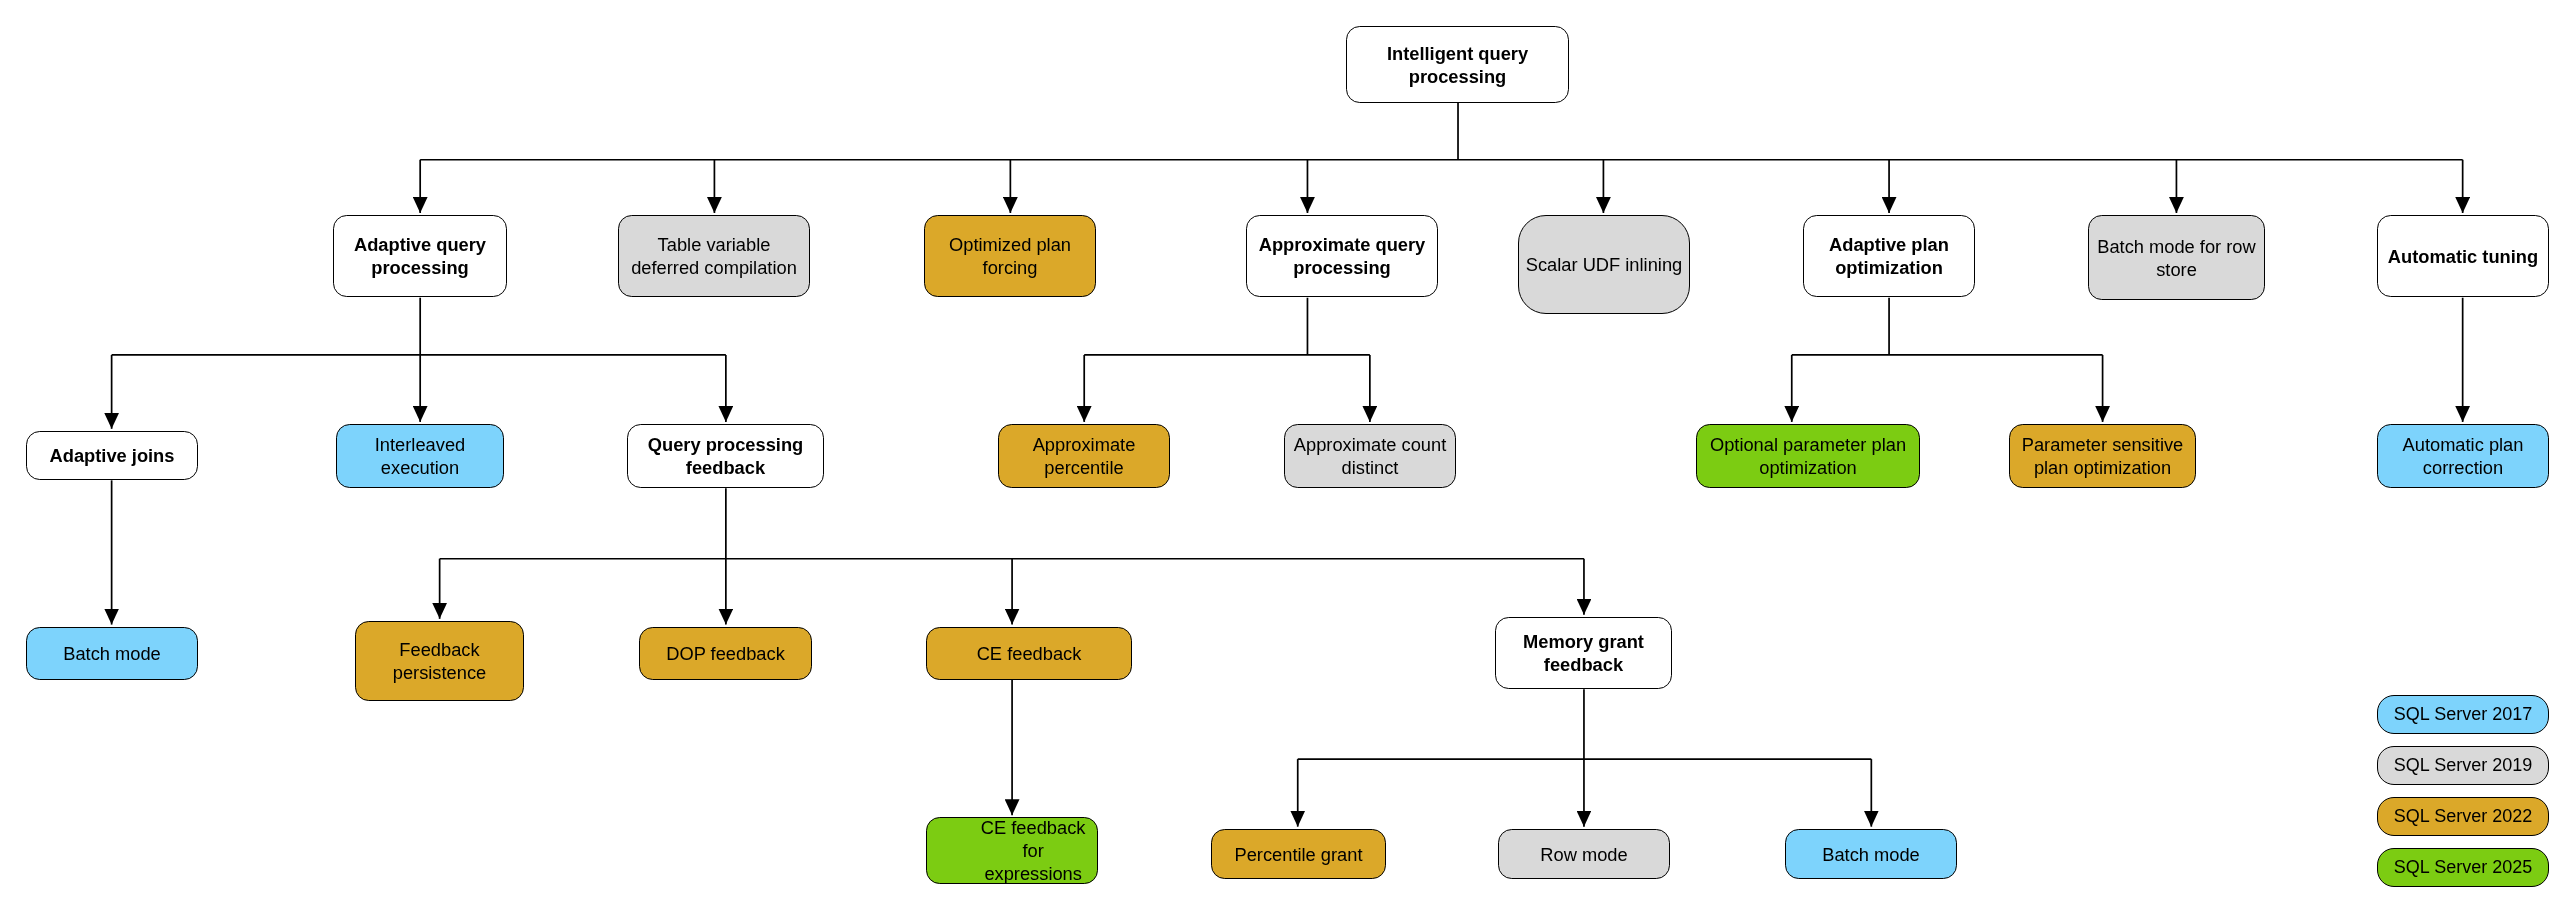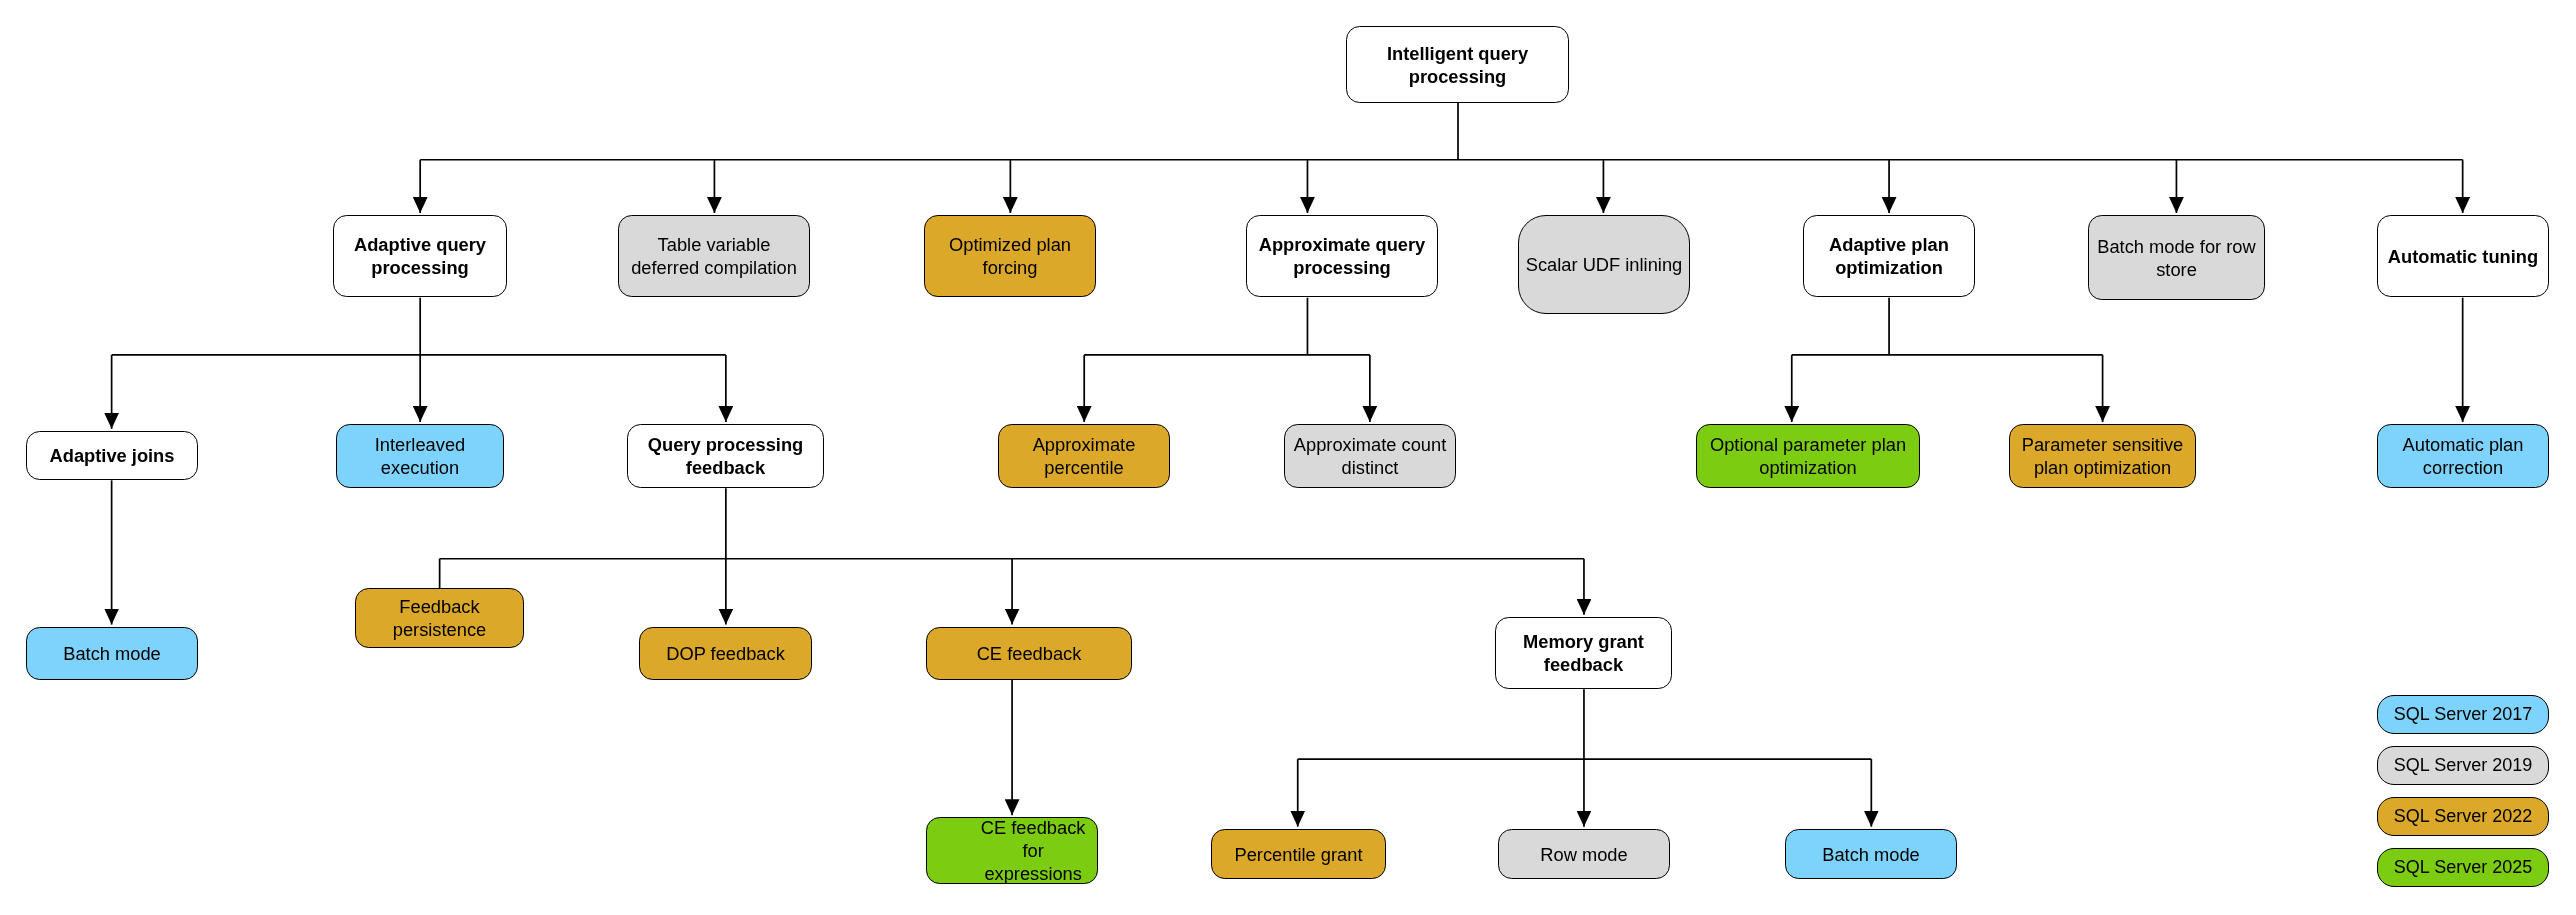--- a/index.html
+++ b/index.html
@@ -99,21 +99,21 @@
 <div class="node branch fill-white" style="left:26px;top:431px;width:172px;height:49px;">Adaptive joins</div>
 <div class="node fill-blue" style="left:336px;top:424px;width:168px;height:64px;">Interleaved execution</div>
 <div class="node branch fill-white" style="left:627px;top:424px;width:197px;height:64px;">Query processing feedback</div>
 <div class="node fill-gold" style="left:998px;top:424px;width:172px;height:64px;">Approximate percentile</div>
 <div class="node fill-gray" style="left:1284px;top:424px;width:172px;height:64px;">Approximate count distinct</div>
 <div class="node fill-green" style="left:1696px;top:424px;width:224px;height:64px;">Optional parameter plan optimization</div>
 <div class="node fill-gold" style="left:2009px;top:424px;width:187px;height:64px;">Parameter sensitive plan optimization</div>
 <div class="node fill-blue" style="left:2377px;top:424px;width:172px;height:64px;">Automatic plan correction</div>
 
 <div class="node fill-blue" style="left:26px;top:627px;width:172px;height:53px;">Batch mode</div>
-<div class="node fill-gold" style="left:355px;top:588px;width:169px;height:60px;">Feedback persistence</div>
+<div class="node fill-gold" style="left:355px;top:621px;width:169px;height:80px;">Feedback persistence</div>
 <div class="node fill-gold" style="left:639px;top:627px;width:173px;height:53px;">DOP feedback</div>
 <div class="node fill-gold" style="left:926px;top:627px;width:206px;height:53px;">CE feedback</div>
 <div class="node branch fill-white" style="left:1495px;top:617px;width:177px;height:72px;">Memory grant feedback</div>
 
 <div class="node fill-green" style="left:926px;top:817px;width:172px;height:67px;padding-left:48px;">CE feedback for expressions</div>
 <div class="node fill-gold" style="left:1211px;top:829px;width:175px;height:50px;">Percentile grant</div>
 <div class="node fill-gray" style="left:1498px;top:829px;width:172px;height:50px;">Row mode</div>
 <div class="node fill-blue" style="left:1785px;top:829px;width:172px;height:50px;">Batch mode</div>
 
 <div class="legend-item fill-blue" style="top:695px;">SQL Server 2017</div>

